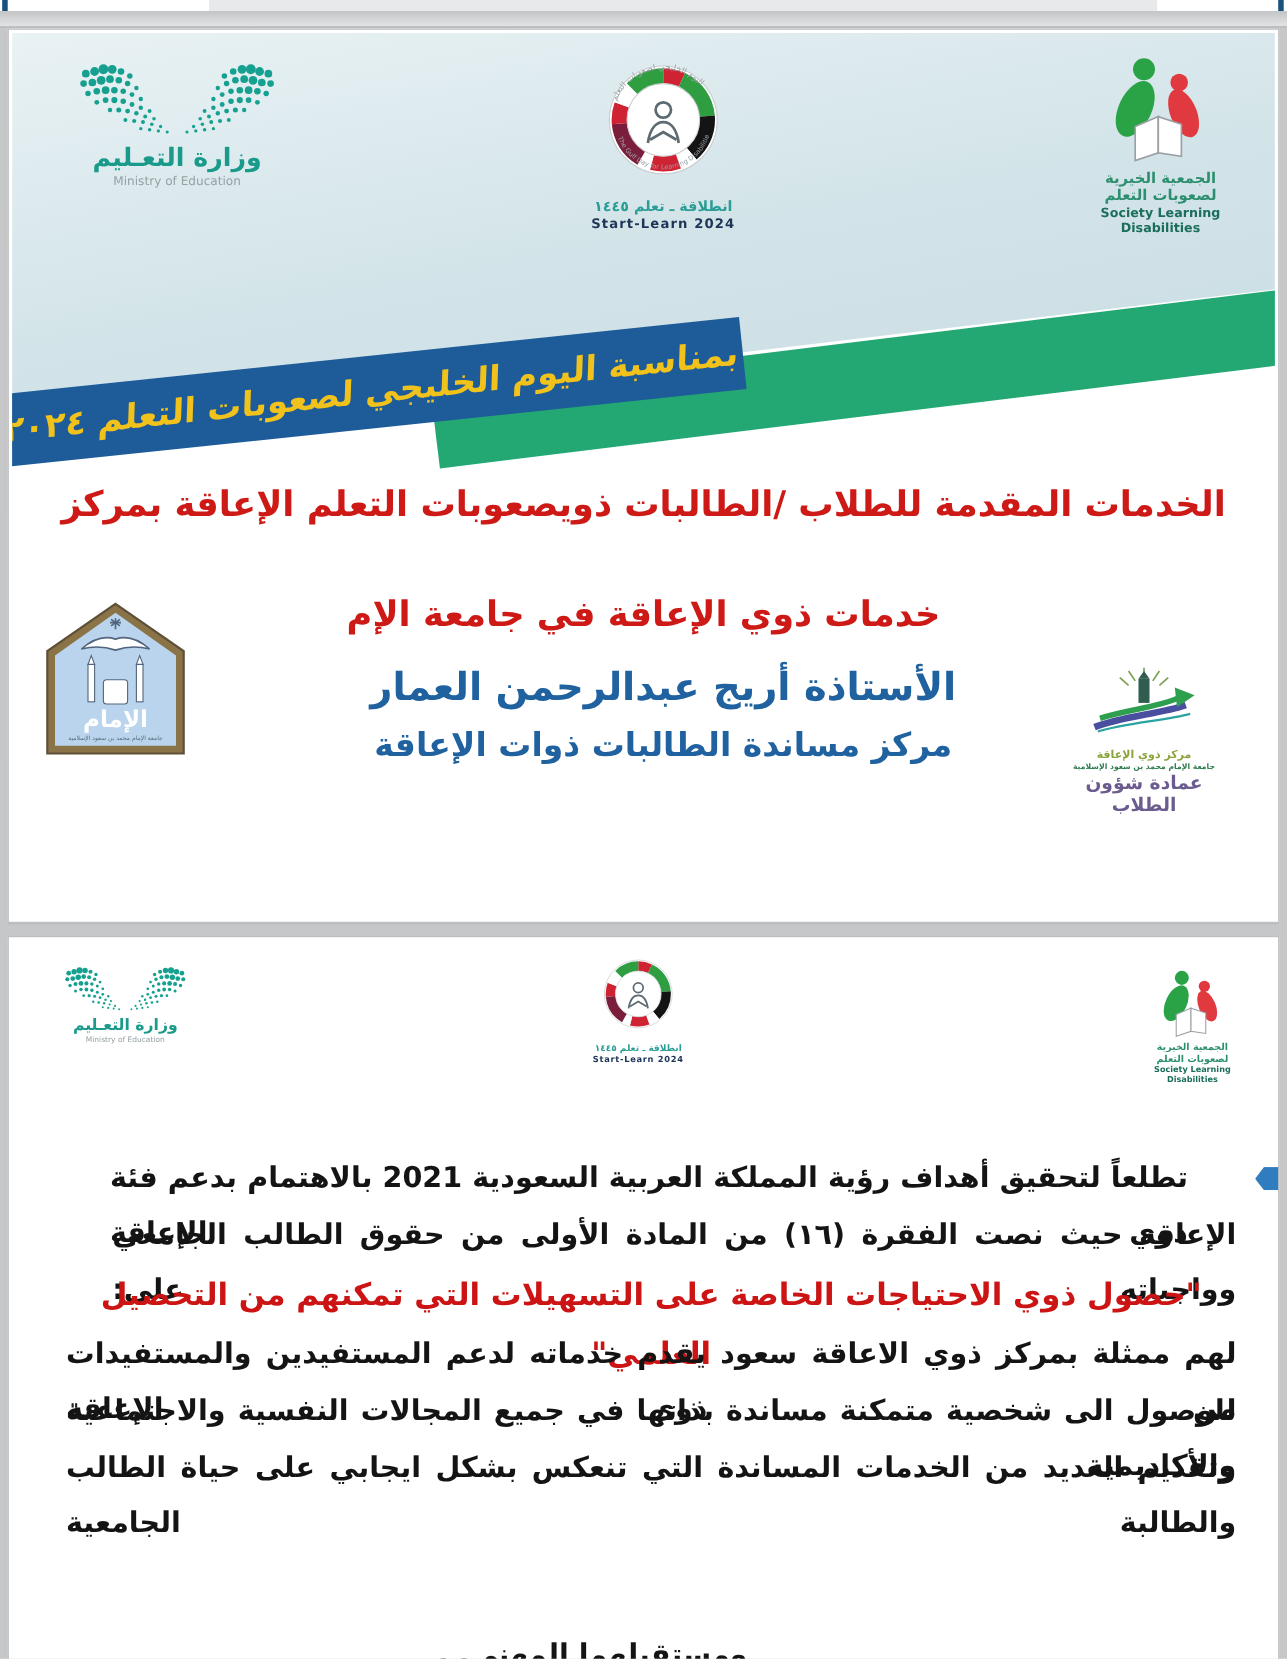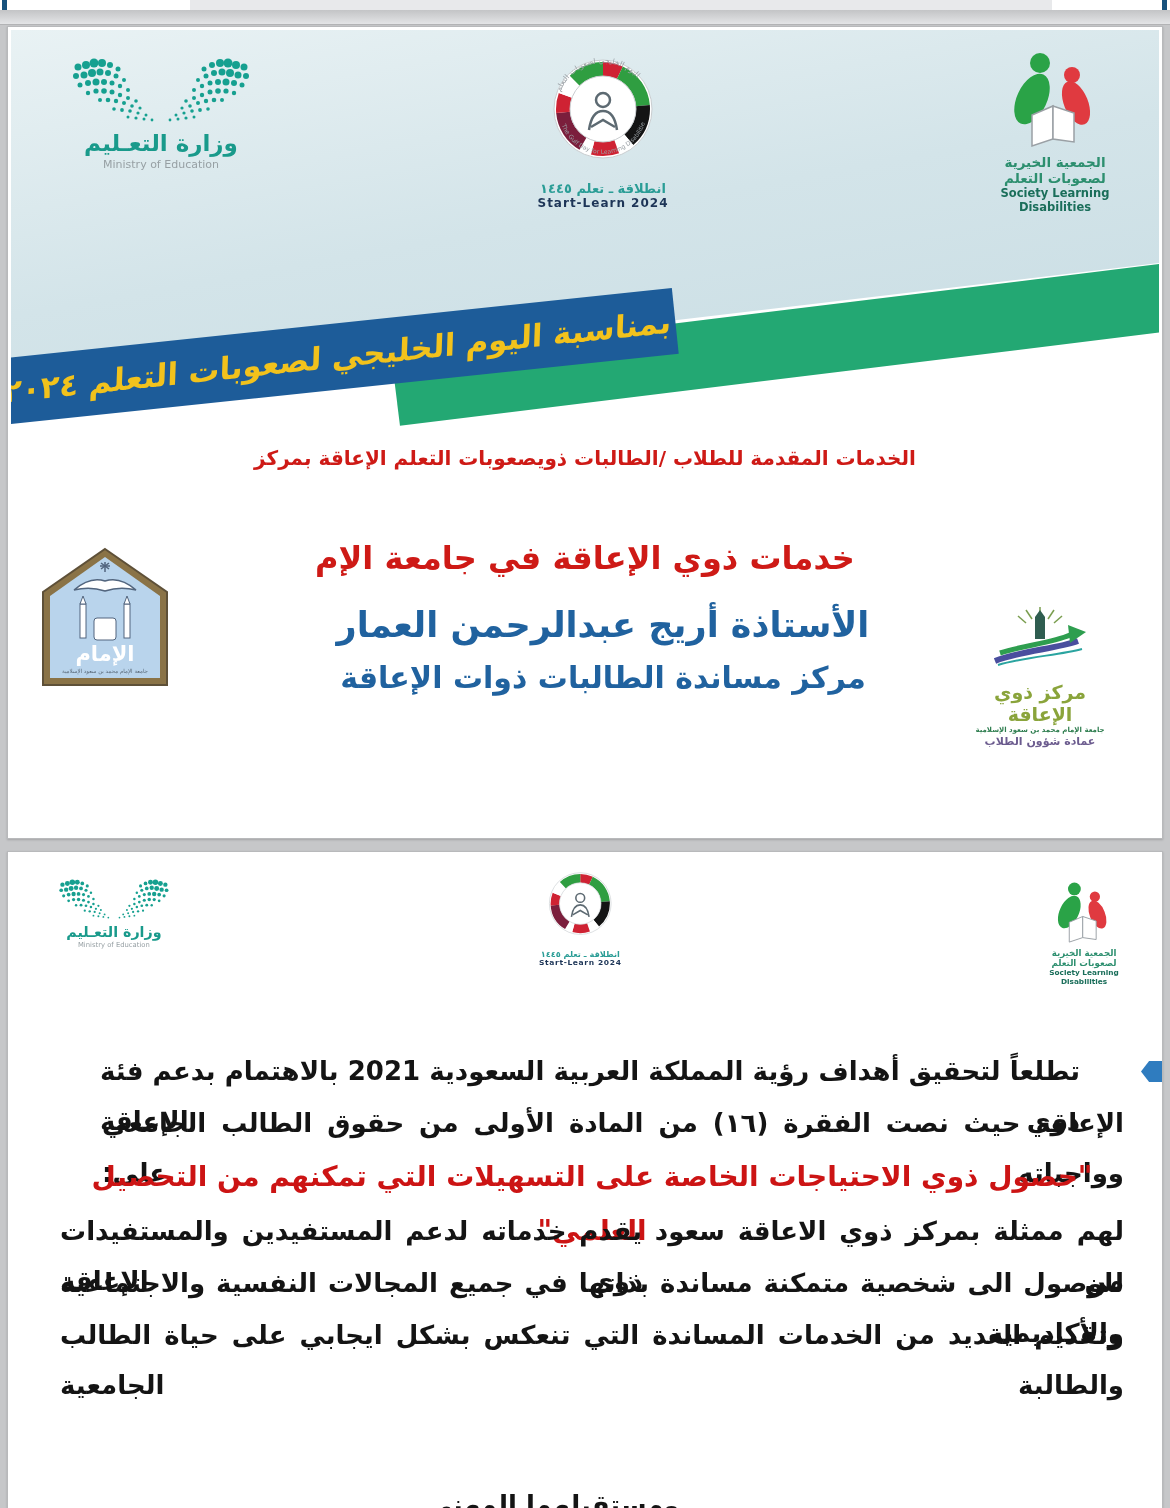--- a/index.html
+++ b/index.html
@@ -28,43 +28,43 @@
   .green-stripe { position:absolute; left:379px; top:233px; width:780px; height:68px;
                   background:#23a873; transform:rotate(-7deg); transform-origin:100% 50%; }
   .blue-ribbon { position:absolute; left:-12px; top:329px; width:680px; height:66px;
                  background:#1d5c99; transform:rotate(-6deg); transform-origin:0 50%;
                  display:flex; align-items:center; justify-content:center; }
   .ribbon-text { color:#f2c21c; font-size:31px; font-weight:bold; direction:rtl;
                  transform:skewX(-8deg); white-space:nowrap; letter-spacing:0; }
 
   .title-block { position:absolute; left:0; right:0; top:404px; text-align:center;
                  color:#ce1a16; font-weight:bold; direction:rtl; }
-  .title-line1 { font-size:20px; line-height:54px; white-space:nowrap; }
+  .title-line1 { font-size:32px; line-height:54px; white-space:nowrap; }
   .title-line2 { font-size:32px; line-height:52px; white-space:nowrap;margin-top:47px; }
 
   .name-block { position:absolute; left:0; right:0; top:570px; text-align:center;
                 color:#20629f; font-weight:bold; direction:rtl; transform:translateX(18px); }
   .name-line1 { font-size:35px; line-height:56px; white-space:nowrap; }
   .name-line2 { font-size:30px; line-height:50px; white-space:nowrap; }
 
   
   .logo { position:absolute; }
   .moe-1 { left:58px; top:26px; }
   .event-1 { left:520px; top:16px; width:150px; text-align:center; }
   .society-1 { left:972px; top:22px; width:150px; text-align:center; }
   .imam-1 { left:32px; top:519px; }
   .dsc-1 { left:962px; top:578px; width:140px; text-align:center; }
 
   .event-ar { color:#2a9d96; font-size:13px; font-weight:bold; direction:rtl; margin-top:2px; }
   .event-en { color:#1d3557; font-size:12px; font-weight:bold; letter-spacing:1px; }
   .society-ar { color:#2d8f6f; font-size:13.5px; font-weight:bold; direction:rtl; margin-top:1px; }
   .society-en { color:#1a6e5a; font-size:11.5px; font-weight:bold; }
-  .dsc-l1 { color:#8aa43b; font-size:19px; font-weight:bold; direction:rtl; }
+  .dsc-l1 { color:#8aa43b; font-size:10px; font-weight:bold; direction:rtl; }
   .dsc-l2 { color:#2e7d4f; font-size:7px; font-weight:bold; direction:rtl; margin-top:1px; }
-  .dsc-l3 { color:#6b5b8e; font-size:11px; font-weight:bold; direction:rtl; margin-top:1px; }
+  .dsc-l3 { color:#6b5b8e; font-size:17px; font-weight:bold; direction:rtl; margin-top:1px; }
   .moe-wrap-2 { left:47px; top:24px; width:190px; height:120px; transform:scale(0.62); transform-origin:0 0; }
   .event-wrap-2 { left:525px; top:10px; width:150px; transform:scale(0.63); transform-origin:0 0; text-align:center; }
   .society-wrap-2 { left:1028px; top:28px; width:150px; transform:scale(0.64); transform-origin:0 0; text-align:center; }
 
   
   .body-text { position:absolute; left:52px; right:38px; top:194px; direction:rtl;
                color:#141414; font-weight:bold; font-size:26px; }
   .bline { height:52px; line-height:50px; text-align:justify; text-align-last:justify; white-space:nowrap0; }
   .bline.first { padding-left:40px; padding-right:44px; position:relative; }
   .bline.third { padding-left:42px; }

